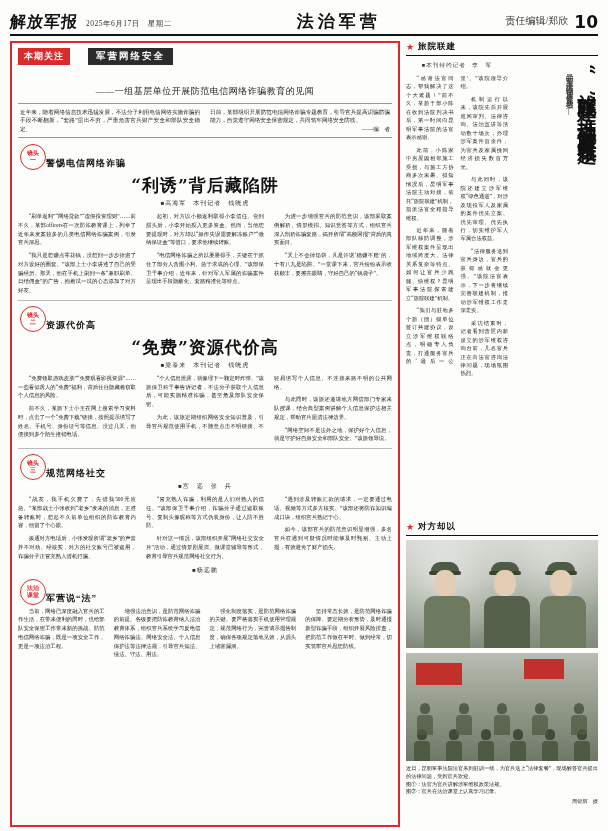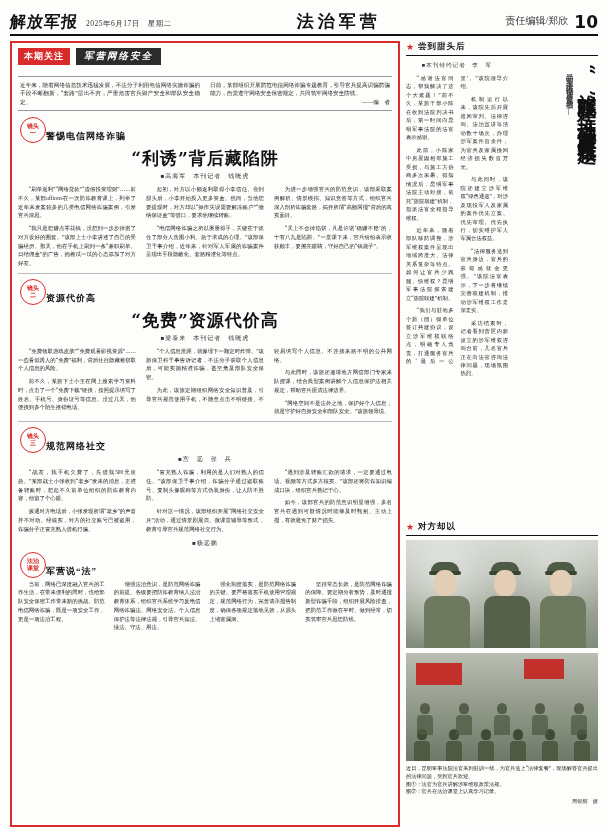--- a/index.html
+++ b/index.html
@@ -74,35 +74,34 @@
     border: 2px solid #d92b2b;
     padding: 5px 6px 4px 6px;
   }
   .col-side {
     width: 192px;
     position: relative;
   }
 
   
   .banner-row {
-    display: flex; align-items: center; gap: 6px;
-    margin-bottom: 11px;
+    display: flex; align-items: center; gap: 18px;
+    margin-bottom: 20px;
   }
   .banner-tag {
     background: #d92b2b; color: #fff;
     font-size: 9px; font-weight: bold;
     padding: 2px 6px;
     letter-spacing: 1px;
   }
   .banner-title {
     background: #2b2b2b; color: #fff;
     font-size: 9.5px; font-weight: bold;
     padding: 2px 8px;
     letter-spacing: 2px;
-    font-style: italic;
   }
 
   
   .headline {
     text-align: center;
     font-size: 21px;
     font-weight: bold;
     letter-spacing: 1px;
     margin: 6px 0 3px 0;
     font-family: "DejaVu Serif", serif;
@@ -352,20 +351,21 @@
 
   <div class="content">
 
     <div class="col-main">
 
       <div class="banner-row">
         <div class="banner-tag">本期关注</div>
         <div class="banner-title">军营网络安全</div>
       </div>
 
+      <div class="subhead">——一组基层单位开展防范电信网络诈骗教育的见闻</div>
 
       <div class="lede">
         <div>近年来，随着网络信息技术迅猛发展，不法分子利用电信网络实施诈骗的手段不断翻新，“套路”层出不穷，严重危害官兵财产安全和部队安全稳定。</div>
         <div>
           <span>日前，某部组织开展防范电信网络诈骗专题教育，引导官兵提高识骗防骗能力，自觉遵守网络安全保密规定，共同筑牢网络安全防线。</span>
           <div class="lede-sign">——编　者</div>
         </div>
       </div>
 
       <div class="section">
@@ -440,21 +440,21 @@
         <p>增强法治意识，是防范网络诈骗的前提。各级要把防诈教育纳入法治教育体系，组织官兵系统学习反电信网络诈骗法、网络安全法、个人信息保护法等法律法规，引导官兵知法、懂法、守法、用法。</p>
         <p>强化制度落实，是防范网络诈骗的关键。要严格落实手机使用管理规定，规范网络行为，完善请示报告制度，确保各项规定落地见效，从源头上堵塞漏洞。</p>
         <p>坚持常态长效，是防范网络诈骗的保障。要定期分析形势，及时通报新型诈骗手段，组织开展风险排查，把防范工作做在平时、做到经常，切实筑牢官兵思想防线。</p>
       </div>
     </div>
 
     <div class="col-side">
 
       <div class="side-head">
         <span class="star">★</span>
-        <span class="side-head-text">尝到甜头后</span>
+        <span class="side-head-text">旅院联建</span>
       </div>
 
       <div class="side-body">
         <div class="vtitle-wrap">
           <div class="vtitle-main">“旅院联建”推动破解涉军维权难题</div>
           <div class="vtitle-sub">昆明军事法院推动法服务提质增效——</div>
         </div>
         <div style="flex:1;">
           <div class="side-byline">■本刊特约记者　李　军</div>
           <div class="side-text">

